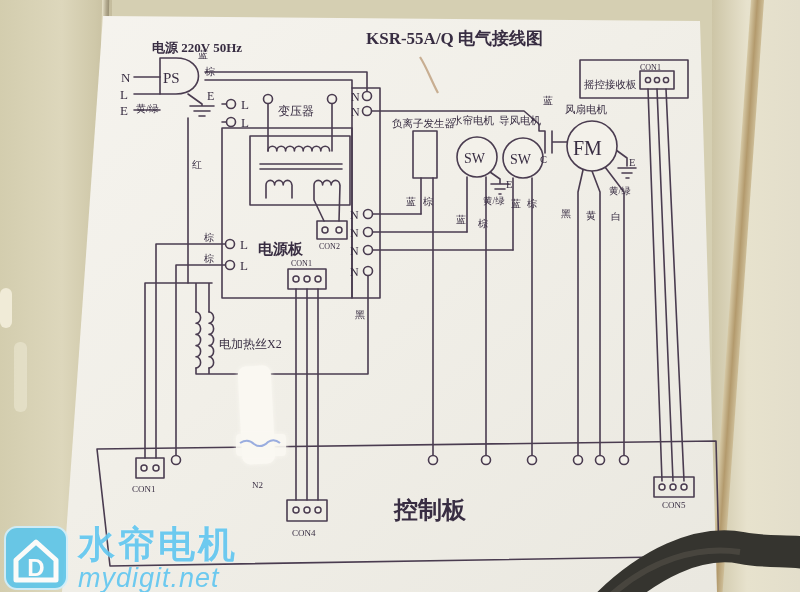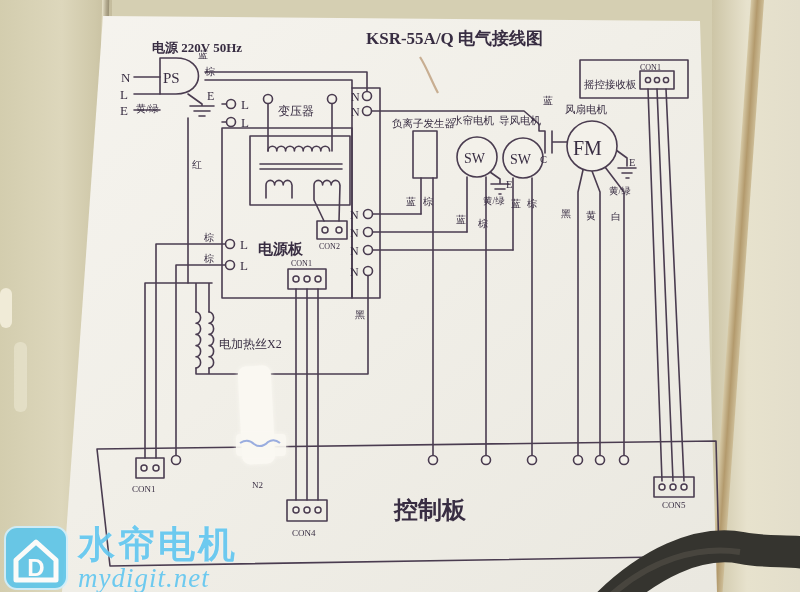--- a/index.html
+++ b/index.html
@@ -26,21 +26,21 @@
   .labels text{fill:#382d42;font-family:"Liberation Serif",serif;}
   .whiteout{position:absolute;background:#faf8f2;border-radius:8px;box-shadow:0 0 4px #faf8f2;}
   .wo1{left:240px;top:366px;width:33px;height:98px;transform:rotate(-3deg);}
   .wo2{left:236px;top:434px;width:50px;height:22px;border-radius:4px;opacity:.92;}
   .watermark{position:absolute;left:4px;top:526px;display:flex;opacity:.92;
     font-family:"Liberation Sans",sans-serif;align-items:flex-start;}
   .wm-logo{width:64px;height:64px;flex:0 0 auto;}
   .wm-text{margin-left:10px;color:#62c7f0;}
   .wm-name{font-size:37px;font-weight:bold;letter-spacing:3px;line-height:38px;
     text-shadow:0 0 2px rgba(255,255,255,.6);}
-  .wm-url{font-size:27px;font-style:italic;line-height:28px;letter-spacing:1px;font-family:Liberation Serif, serif;}
+  .wm-url{font-size:27px;font-style:italic;line-height:28px;letter-spacing:1px;}
 </style>
 </head>
 <body>
 
 <div class="scene">
   <div class="bg-left"></div>
   <div class="seam"></div>
   <div class="bg-right"></div>
   <div class="groove"></div>
   <div class="chip chip1"></div>

